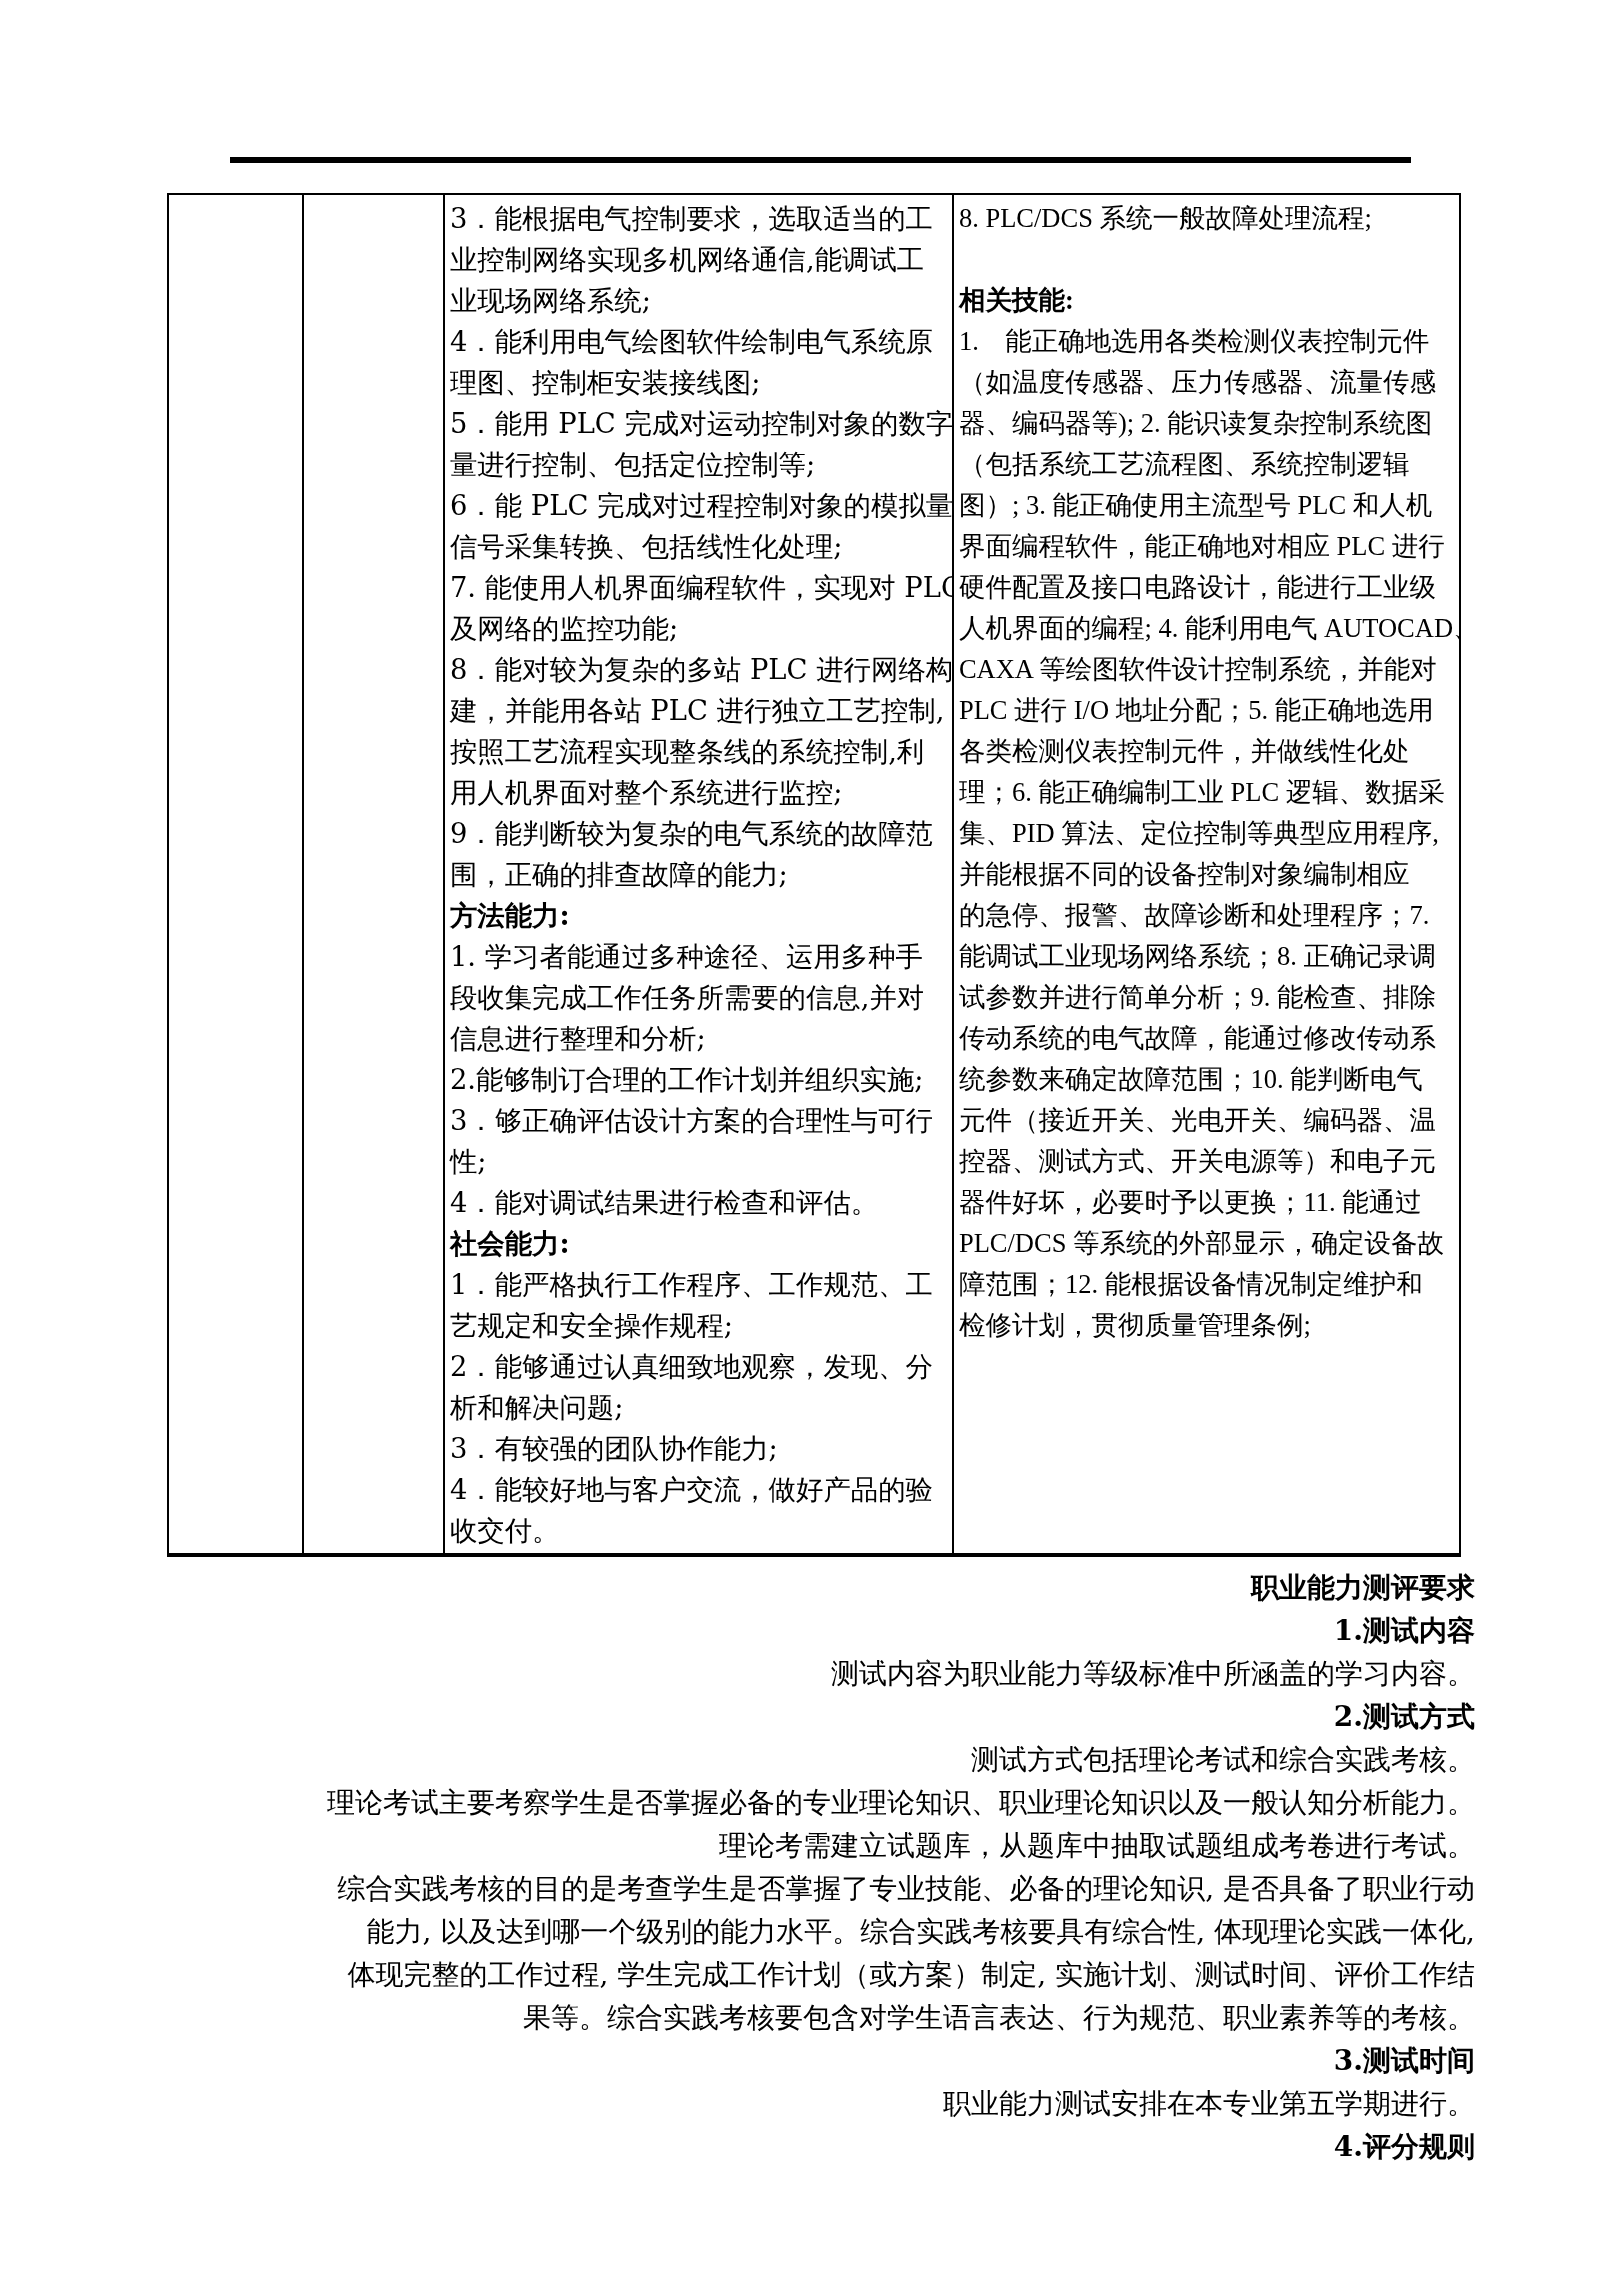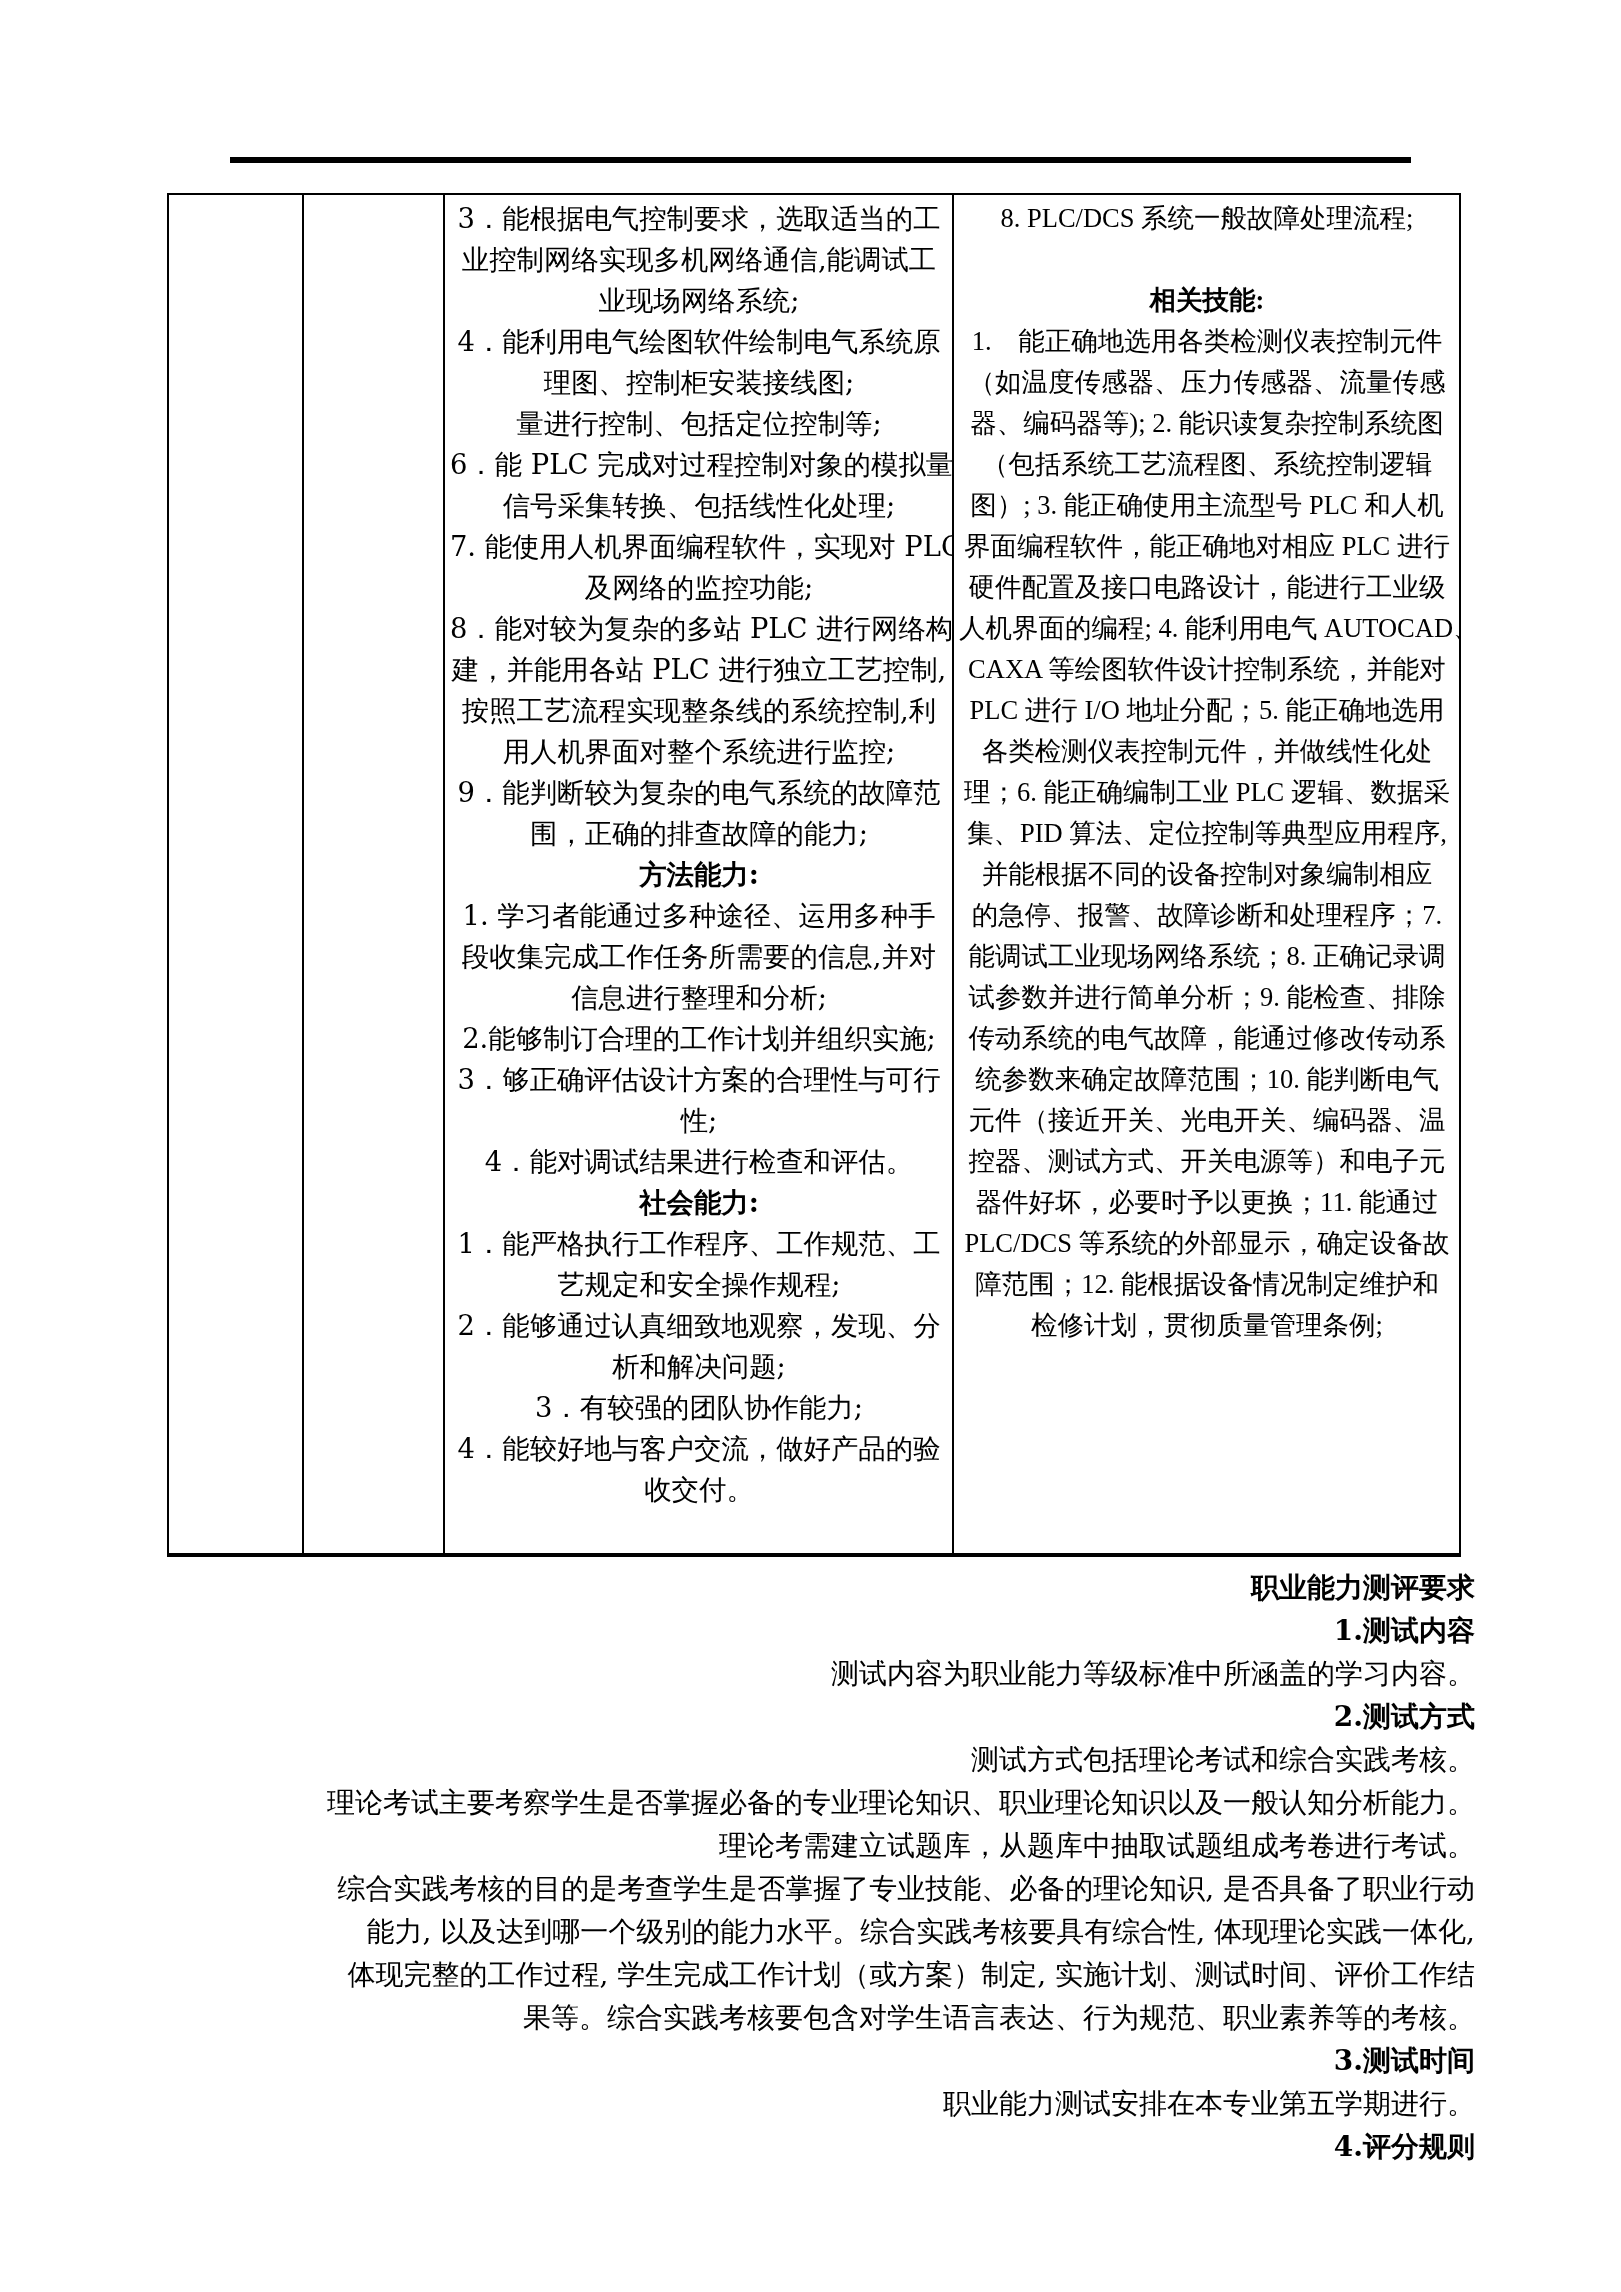--- a/index.html
+++ b/index.html
@@ -20,21 +20,20 @@
     width:1294px; height:1364px;
     border:2px solid #000000;
     border-bottom-width:4.9px;
     box-sizing:border-box;
     display:flex;
     background:#ffffff;
   }
   .cell {
     box-sizing:border-box; height:100%;
     overflow:hidden;
-    text-align:center;
   }
   .col1 { width:135px; border-right:2px solid #000; }
   .col2 { width:141px; border-right:2px solid #000; }
   .col3 { width:509px; border-right:2px solid #000; padding:2.9px 3.9px 0 4.9px; font-size:27.4px; line-height:41px; }
   .col4 { flex:1; padding:2.9px 3.9px 0 4.9px; font-size:26.5px; line-height:41px;font-family:Liberation Serif, serif; }
   .line { white-space:nowrap; }
   .bold { font-weight:bold; }
   .indent { padding-left:29px; }
   .bottom-section {
     position:absolute; left:230px; top:1566px;
@@ -52,20 +51,21 @@
 
   <div class="doc-table">
     <div class="cell col1"></div>
     <div class="cell col2"></div>
     <div class="cell col3">
         <div class="line">3．能根据电气控制要求，选取适当的工</div>
         <div class="line">业控制网络实现多机网络通信,能调试工</div>
         <div class="line">业现场网络系统;</div>
         <div class="line">4．能利用电气绘图软件绘制电气系统原</div>
         <div class="line">理图、控制柜安装接线图;</div>
+        <div class="line">5．能用 PLC 完成对运动控制对象的数字</div>
         <div class="line">量进行控制、包括定位控制等;</div>
         <div class="line">6．能 PLC 完成对过程控制对象的模拟量</div>
         <div class="line">信号采集转换、包括线性化处理;</div>
         <div class="line">7. 能使用人机界面编程软件，实现对 PLC</div>
         <div class="line">及网络的监控功能;</div>
         <div class="line">8．能对较为复杂的多站 PLC 进行网络构</div>
         <div class="line">建，并能用各站 PLC 进行独立工艺控制,</div>
         <div class="line">按照工艺流程实现整条线的系统控制,利</div>
         <div class="line">用人机界面对整个系统进行监控;</div>
         <div class="line">9．能判断较为复杂的电气系统的故障范</div>

